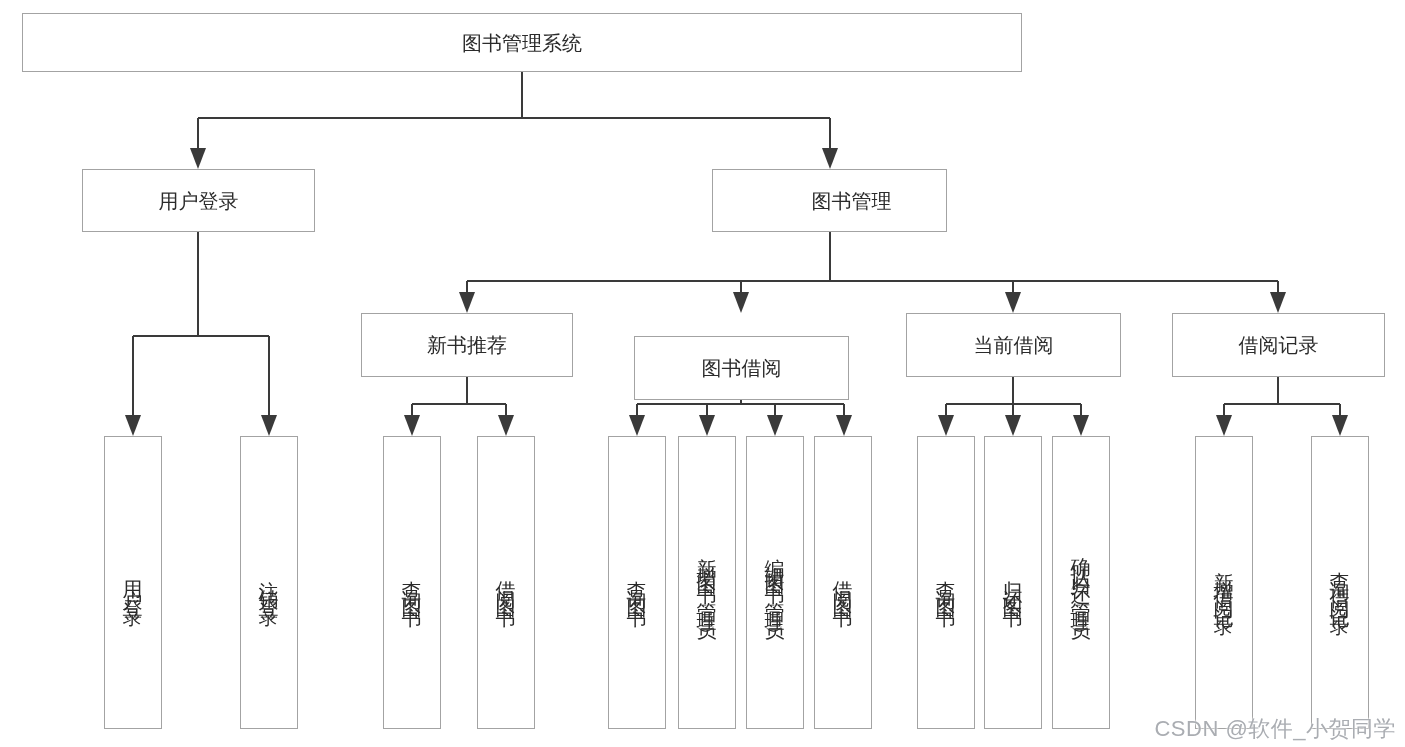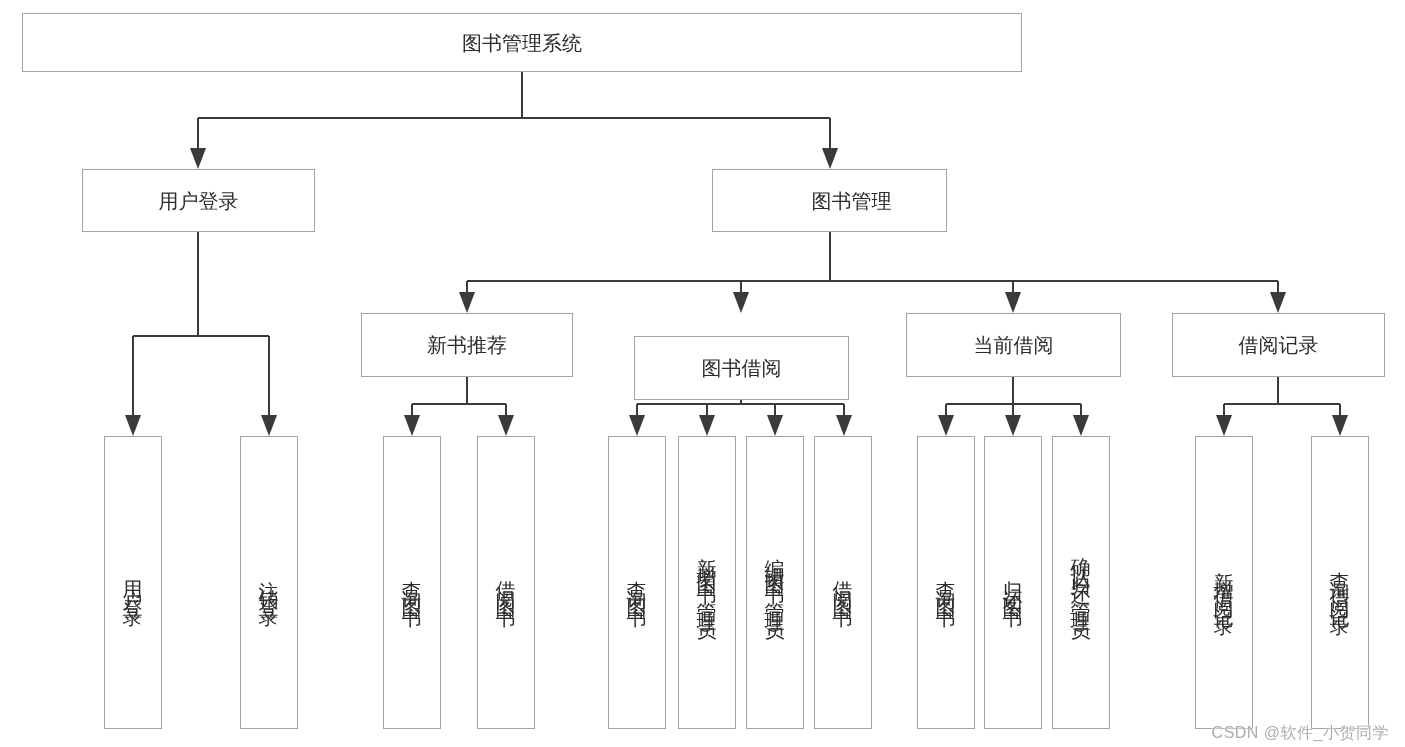--- a/index.html
+++ b/index.html
@@ -30,23 +30,23 @@
     white-space: nowrap;
   }
   .vnode {
     writing-mode: vertical-rl;
     text-orientation: mixed;
     letter-spacing: 9px;
     font-size: 20px;
   }
   .watermark {
     position: absolute;
-    right: 16px;
+    right: 9px;
     bottom: 3px;
-    font-size: 16px;
+    font-size: 22px;
     letter-spacing: 0.5px;
     color: #aaadb2;
     text-shadow: 0 0 3px #ffffff, 0 0 2px #ffffff;
     z-index: 5;
   }
 </style>
 </head>
 <body>
 
 <div class="canvas">

